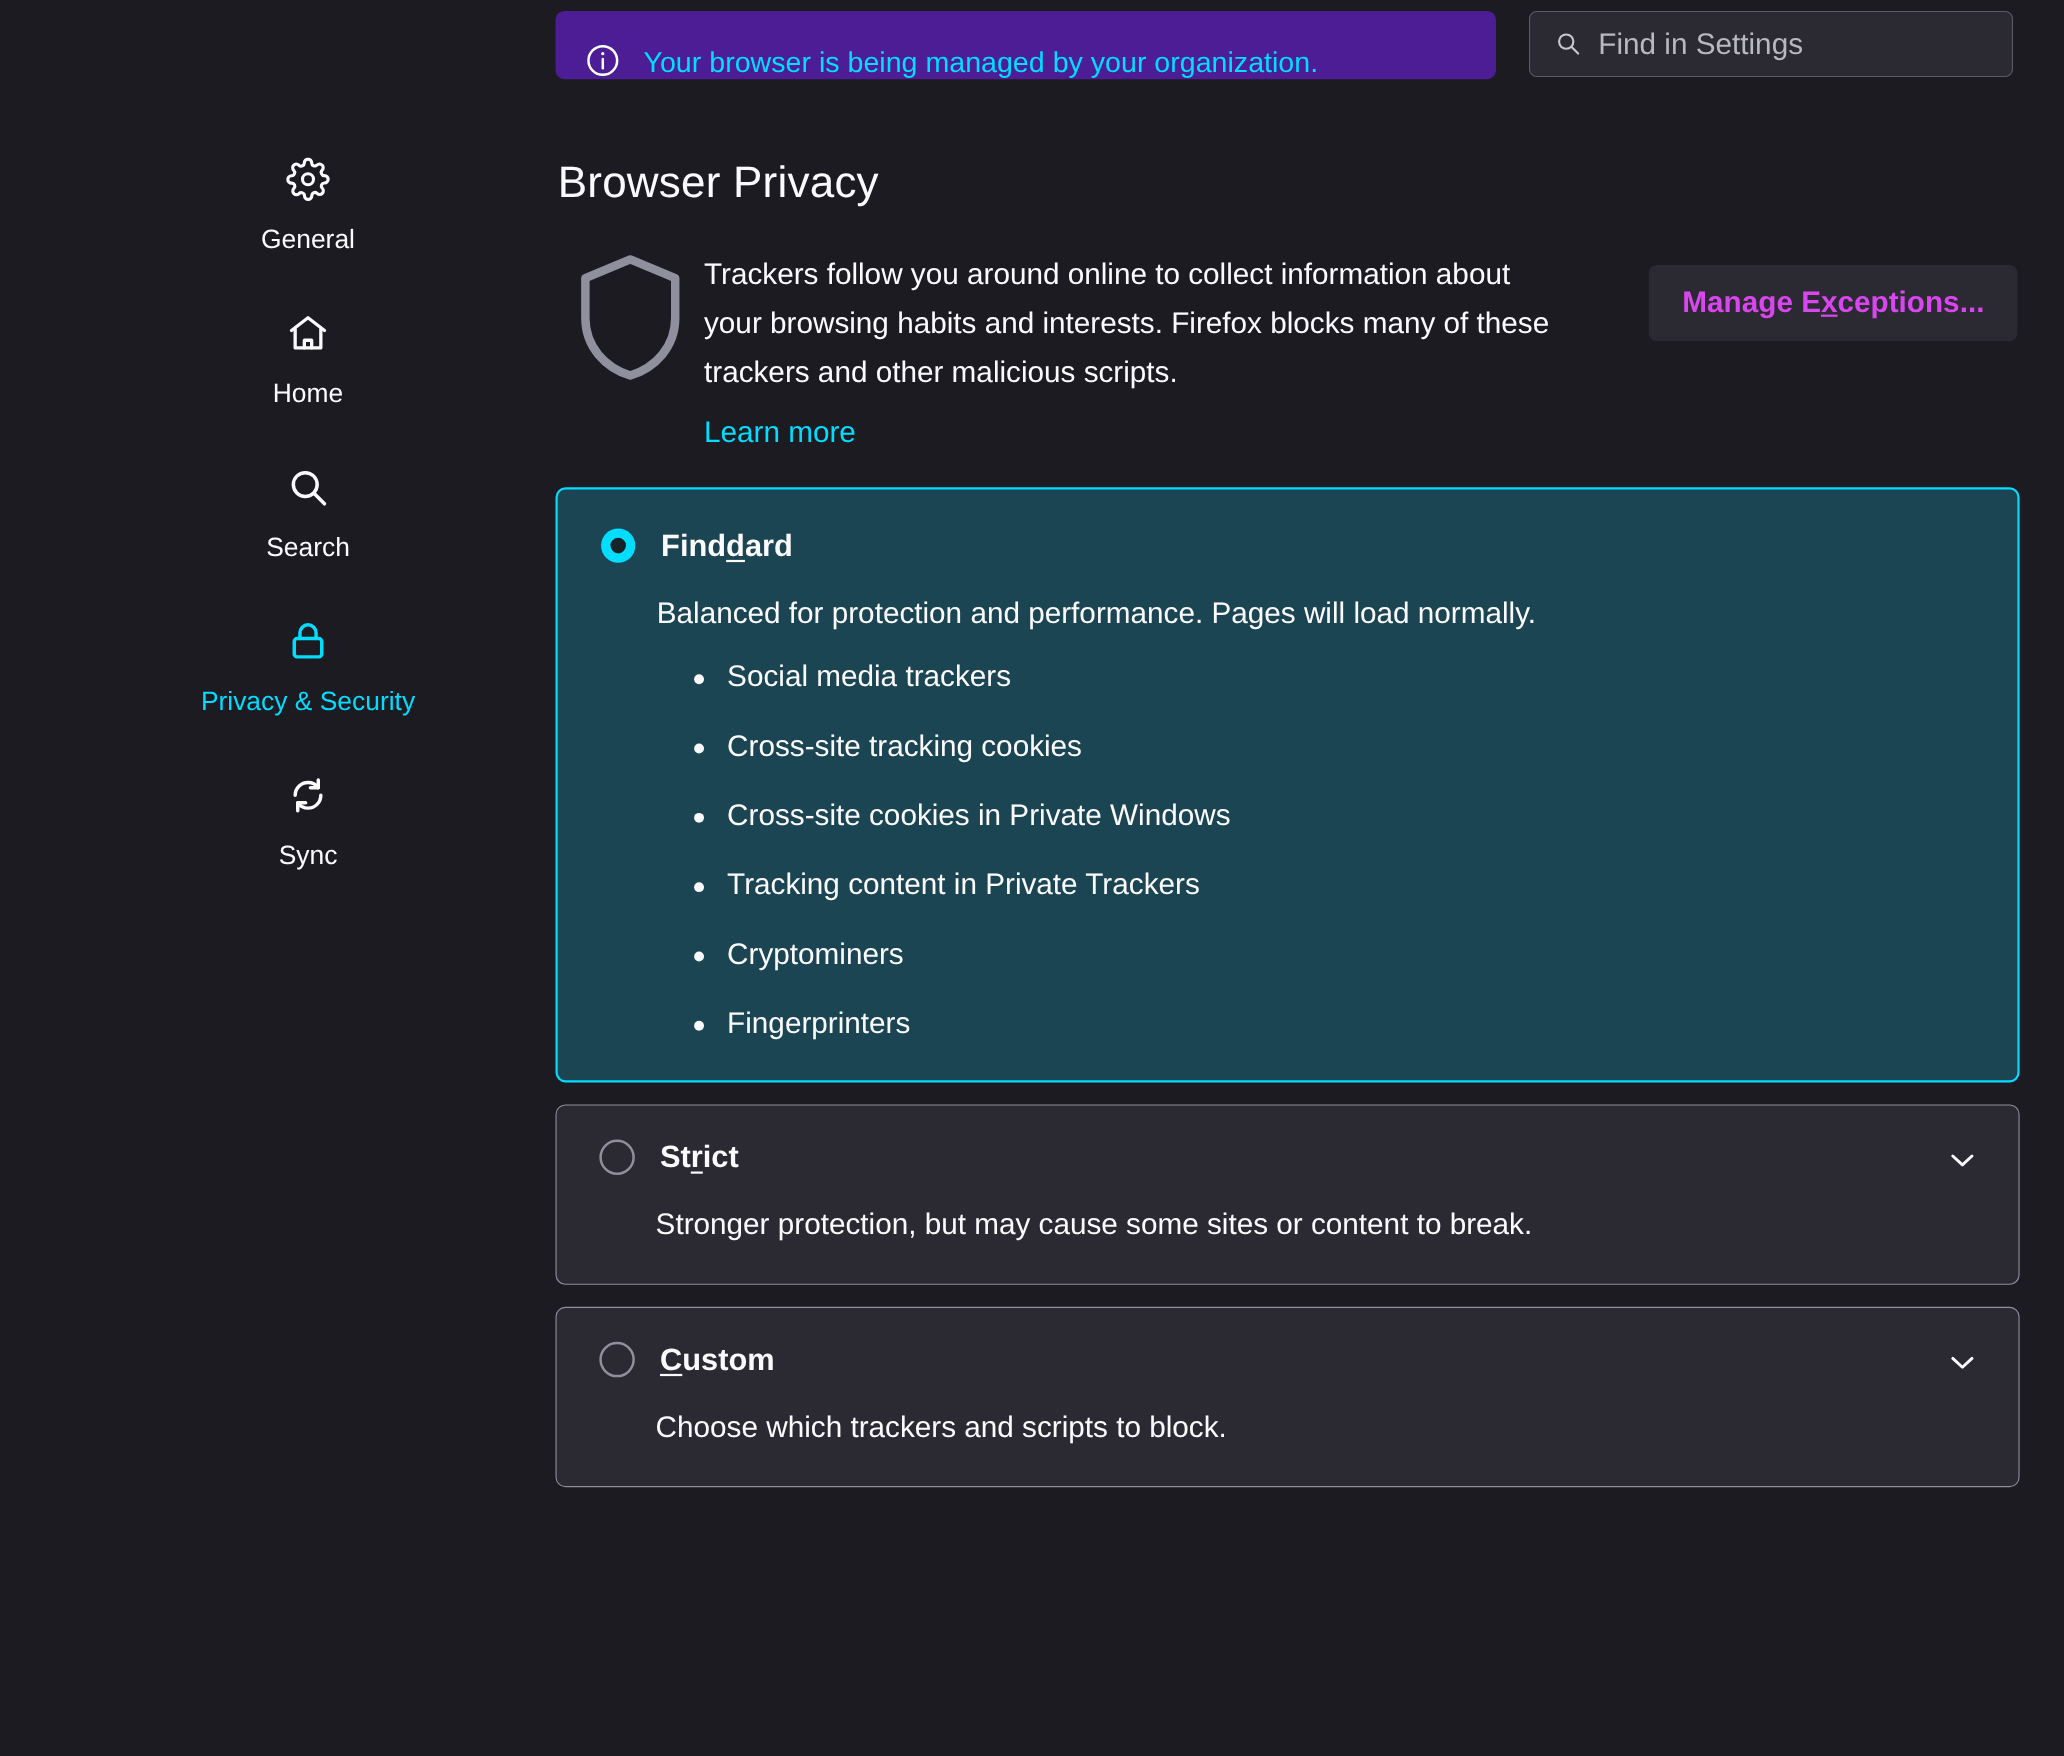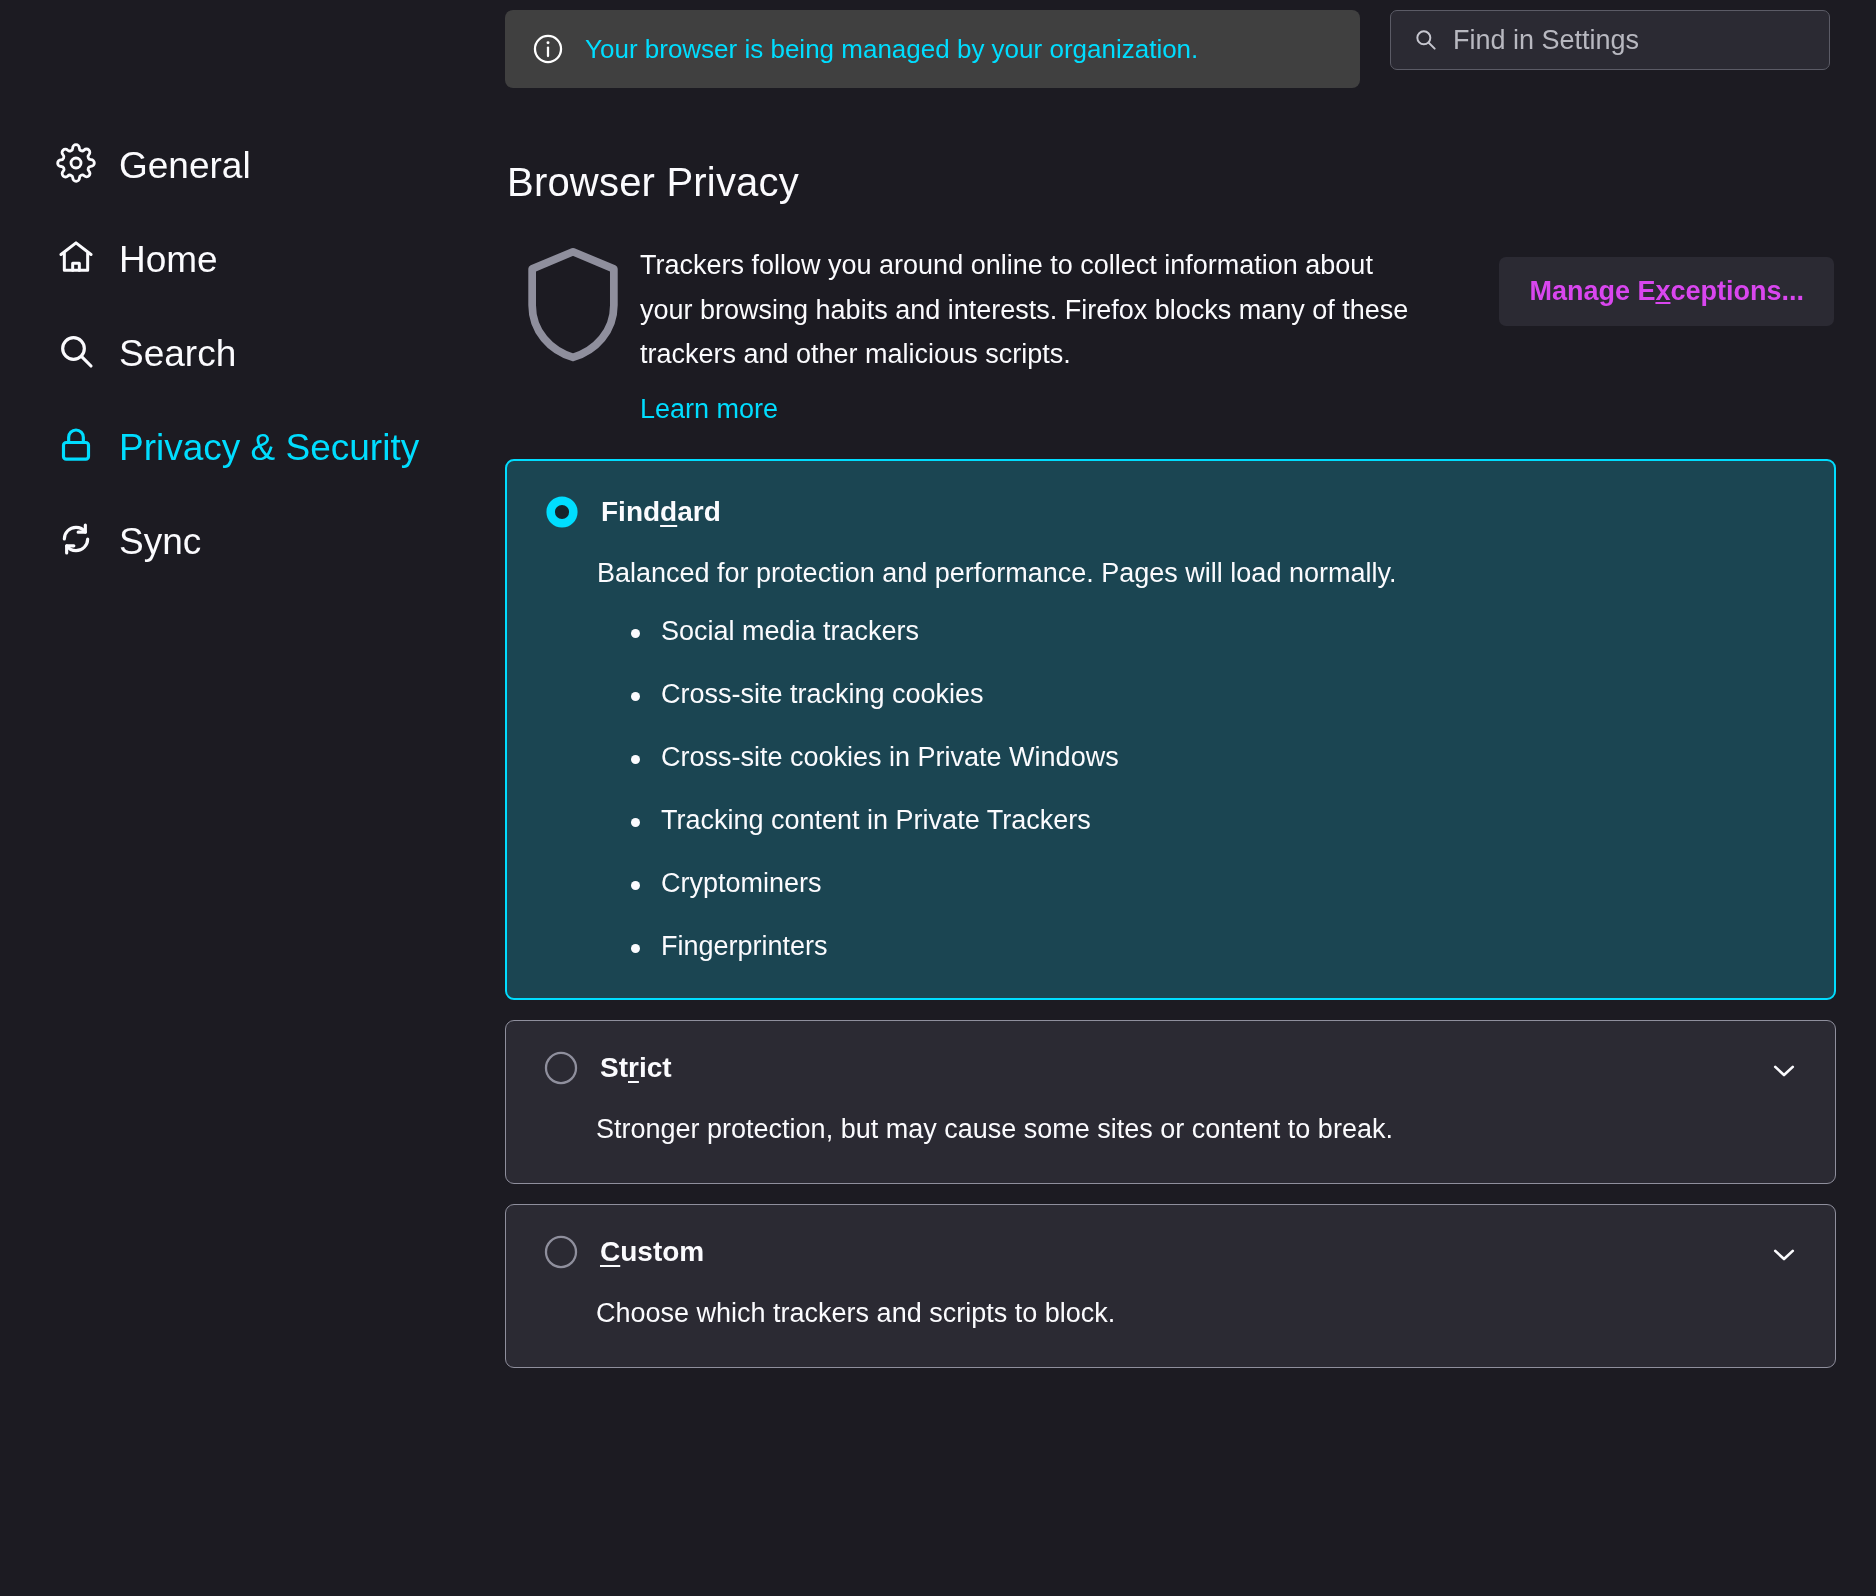--- a/index.html
+++ b/index.html
@@ -8,41 +8,41 @@
     background:#1c1b22;
     font-family:"Liberation Sans", sans-serif;
     color:#fbfbfe;
     overflow:hidden;
   }
   .page { position:relative; width:1876px; height:1596px; display:flex; }
 
   
   .sidebar { width:505px; flex:0 0 505px; padding-top:128px; }
   .nav-item {
-    display:flex; align-items:flex-end; gap:22px;
+    display:flex; align-items:center; gap:22px;
     padding:14px 0 14px 55px;
-    color:#fbfbfe; font-size:37px; line-height:1;
+    color:#fbfbfe; font-size:24px; line-height:1;flex-direction:column;
   }
   .nav-item + .nav-item { margin-top:24px; }
   .nav-item.active { color:#00ddff; }
   .nav-icon { width:42px; height:42px; flex:0 0 42px; display:flex; align-items:center; justify-content:center; }
   .nav-icon svg { width:40px; height:40px; display:block; }
   .nav-label { white-space:nowrap; }
 
   
   .main { flex:1; position:relative; padding:0 40px 0 0; }
 
   .topbar { display:flex; align-items:flex-start; gap:30px; padding-top:10px; }
 
   .notice {
     flex:0 0 855px;
-    background:#404040;
+    background:#4c1d95;
     border-radius:8px;
-    height:78px;
-    display:flex; align-items:center; gap:20px;
+    height:62px;
+    display:flex; align-items:flex-end; gap:20px;
     padding:0 26px;
   }
   .notice-icon { width:34px; height:34px; flex:0 0 34px; }
   .notice-icon svg { width:34px; height:34px; display:block; }
   .notice-text { color:#00ddff; font-size:26px; white-space:nowrap; }
 
   .search-box {
     flex:0 0 428px;
     height:60px;
     background:#2b2a33;

